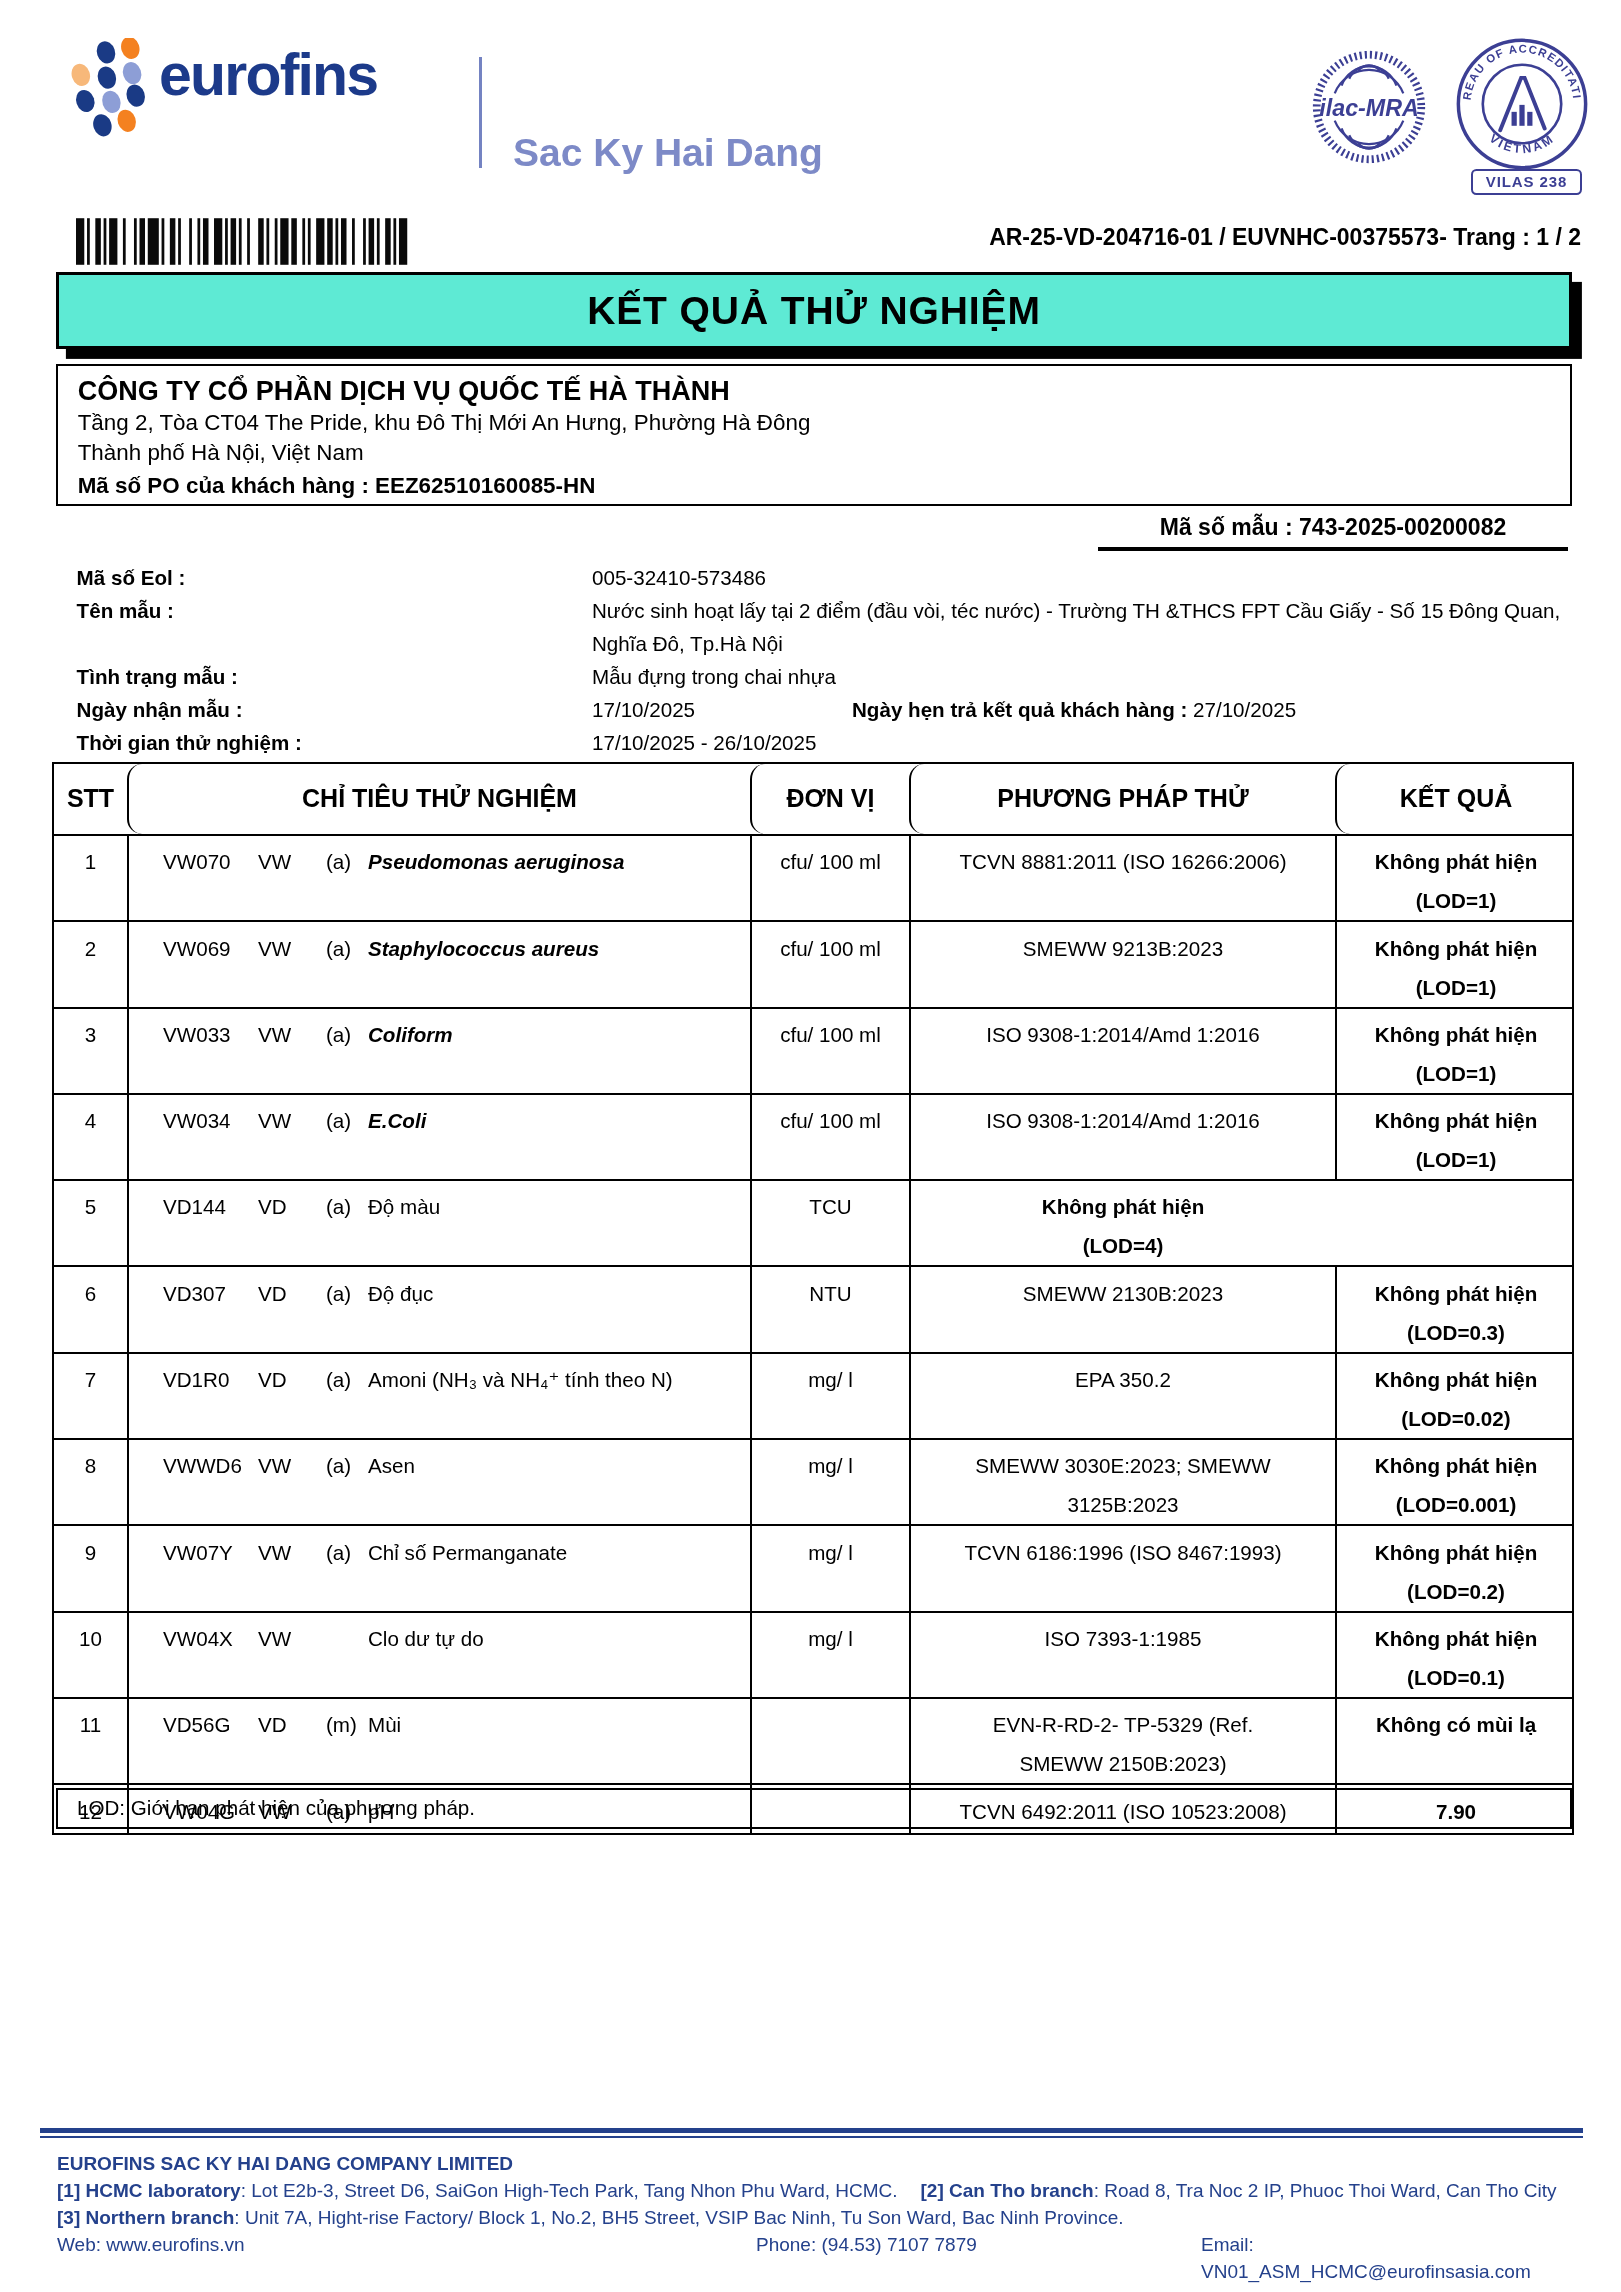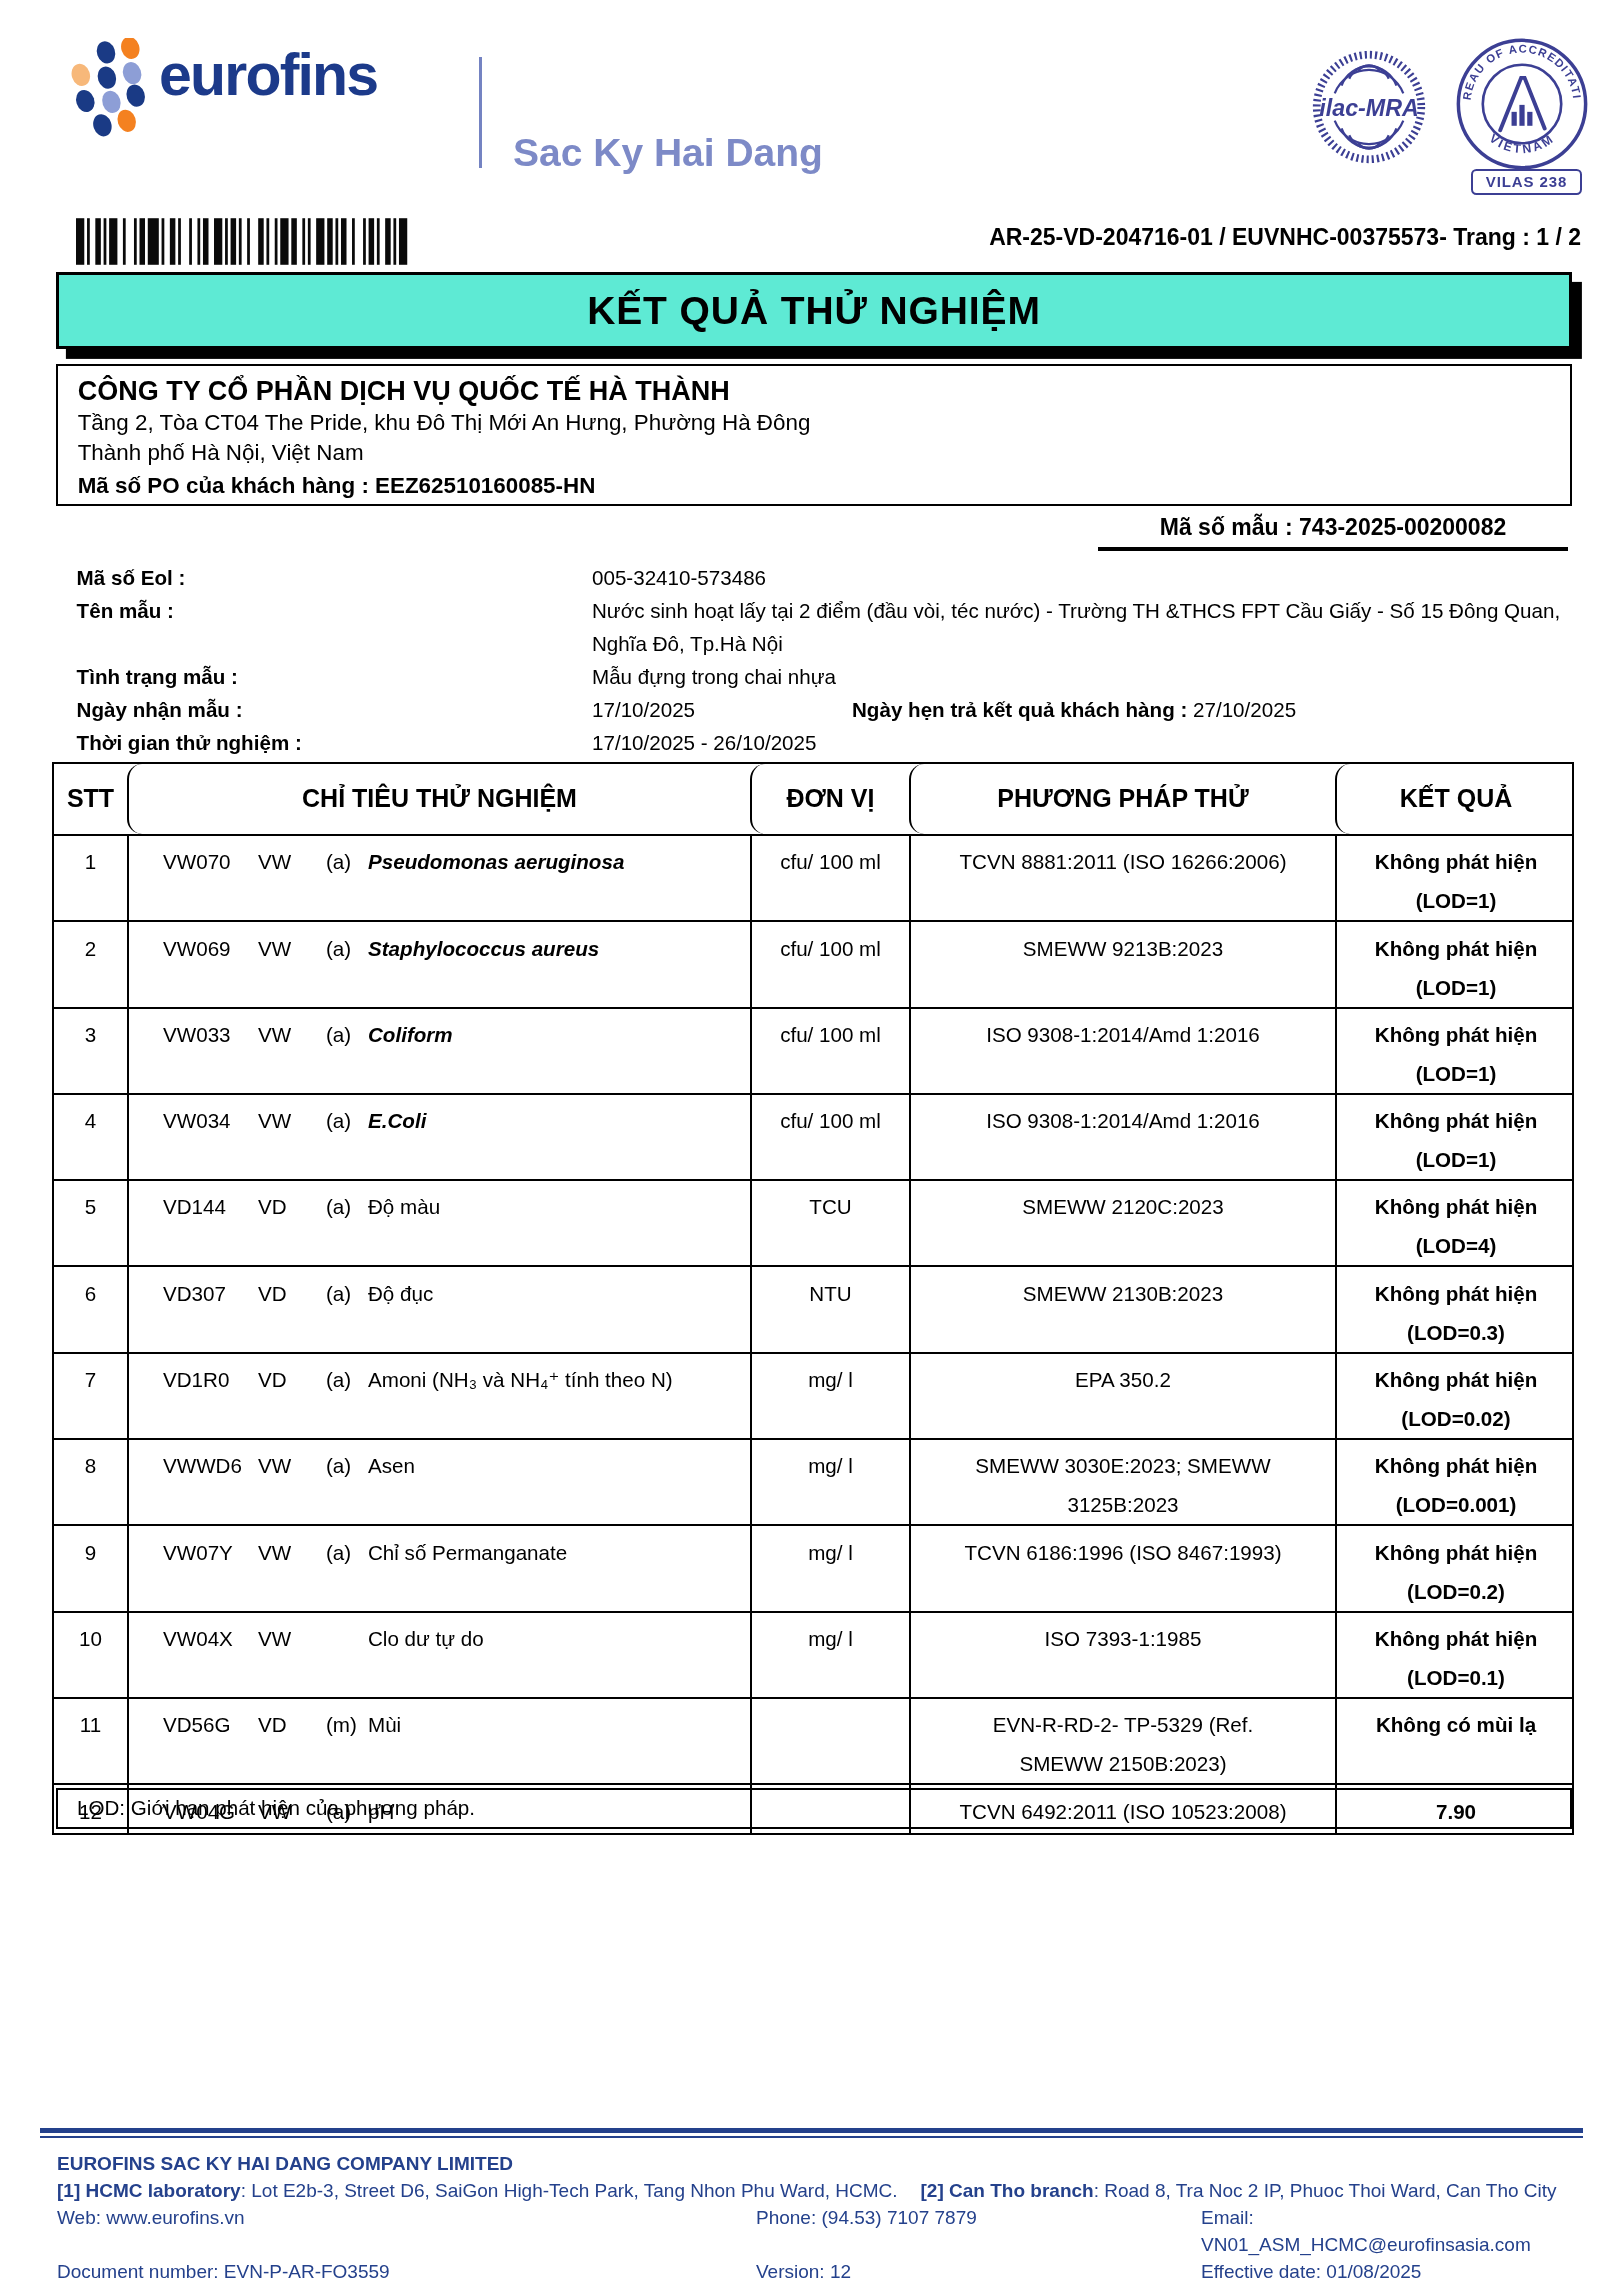--- a/index.html
+++ b/index.html
@@ -292,21 +292,20 @@
 
     <div class="trow">
       <div class="c-stt">5</div>
       <div class="c-param cell-b">
         <span class="code">VD144</span>
         <span class="lab">VD</span>
         <span class="flag">(a)</span>
         <span class="pname">Độ màu</span>
       </div>
       <div class="c-unit cell-b">TCU</div>
-      <div class="c-method cell-b">SMEWW 2120C:2023</div>
       <div class="c-result cell-b">
         <div>Không phát hiện</div>
         <div>(LOD=4)</div>
       </div>
     </div>
 
     <div class="trow">
       <div class="c-stt">6</div>
       <div class="c-param cell-b">
         <span class="code">VD307</span>
@@ -421,20 +420,21 @@
   </div>
 
   <div class="lod-box">LOD: Giới hạn phát hiện của phương pháp.</div>
 
   <div class="footer">
     <div class="frule1"></div>
     <div class="frule2"></div>
     <div class="ftext">
       <div class="fcompany">EUROFINS SAC KY HAI DANG COMPANY LIMITED</div>
       <div><span class="flab">[1] HCMC laboratory</span><span>: Lot E2b-3, Street D6, SaiGon High-Tech Park, Tang Nhon Phu Ward, HCMC.</span><span class="flab2">[2] Can Tho branch</span><span>: Road 8, Tra Noc 2 IP, Phuoc Thoi Ward, Can Tho City</span></div>
+      <div><span class="flab">[3] Northern branch</span><span>: Unit 7A, Hight-rise Factory/ Block 1, No.2, BH5 Street, VSIP Bac Ninh, Tu Son Ward, Bac Ninh Province.</span></div>
       <div class="fgrid">
         <div>Web: www.eurofins.vn</div>
         <div>Phone: (94.53) 7107 7879</div>
         <div>Email: VN01_ASM_HCMC@eurofinsasia.com</div>
       </div>
       <div class="fgrid">
         <div>Document number: EVN-P-AR-FO3559</div>
         <div>Version: 12</div>
         <div>Effective date: 01/08/2025</div>
       </div>

